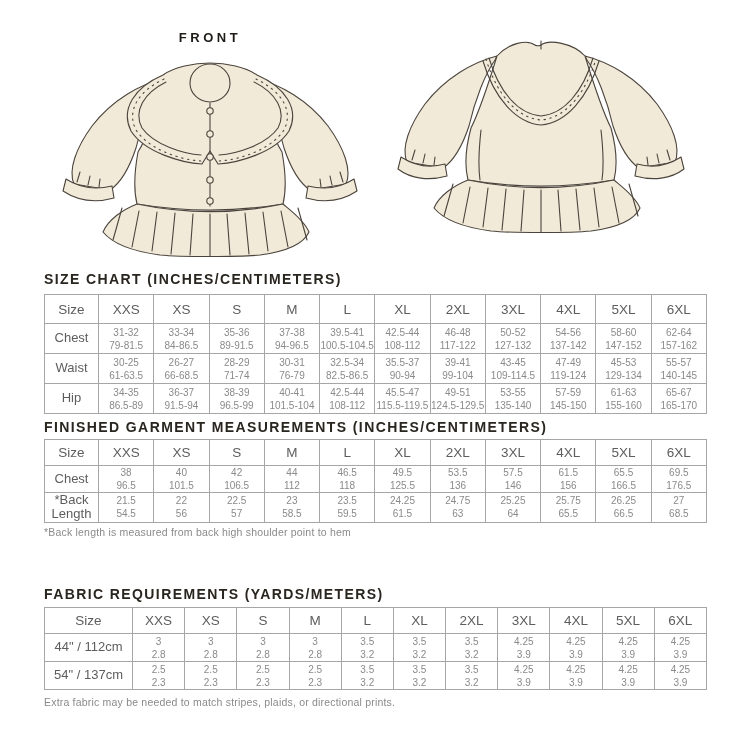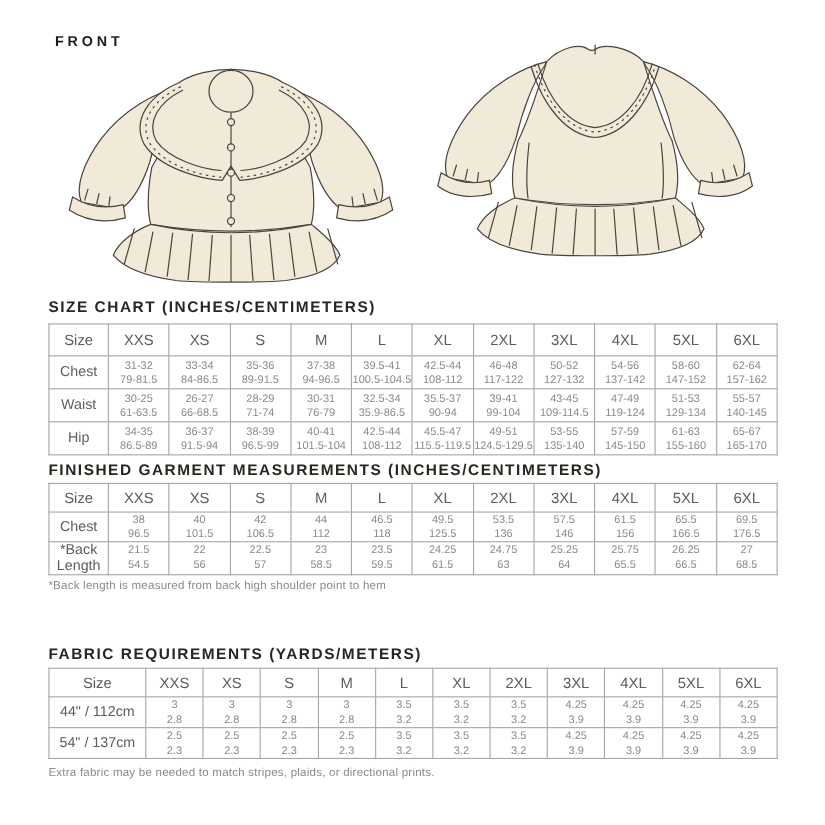--- a/index.html
+++ b/index.html
@@ -4,21 +4,21 @@
 <style>
   html,body{margin:0;padding:0;}
   body{
     width:750px;height:750px;background:#ffffff;position:relative;
     font-family:"Liberation Sans", sans-serif;color:#555;overflow:hidden;
   }
   .figure{position:absolute;top:30px;}
   .figure-front{left:50px;width:320px;}
   .figure-back{left:385px;width:320px;}
   .figure-label{
-    text-align:left;font-size:13px;font-weight:700;letter-spacing:3.5px;
+    text-align:center;font-size:13px;font-weight:700;letter-spacing:3.5px;
     color:#1f1c18;margin-bottom:9px;
   }
   .garment-svg{display:block;width:320px;height:205px;}
   .doc-title{
     position:absolute;left:44px;font-size:14px;font-weight:700;
     letter-spacing:1.4px;color:#29251f;white-space:nowrap;text-align:center;
   }
   #size-chart-title{top:271px;}
   #finished-title{top:419px;}
   #fabric-title{top:586px;}
@@ -167,30 +167,30 @@
     <td class="row-label">Waist</td>
     <td class="val">30-25
 61-63.5</td>
     <td class="val">26-27
 66-68.5</td>
     <td class="val">28-29
 71-74</td>
     <td class="val">30-31
 76-79</td>
     <td class="val">32.5-34
-35.9-86.5</td>
+82.5-86.5</td>
     <td class="val">35.5-37
 90-94</td>
     <td class="val">39-41
 99-104</td>
     <td class="val">43-45
 109-114.5</td>
     <td class="val">47-49
 119-124</td>
-    <td class="val">51-53
+    <td class="val">45-53
 129-134</td>
     <td class="val">55-57
 140-145</td>
   </tr>
   <tr>
     <td class="row-label">Hip</td>
     <td class="val">34-35
 86.5-89</td>
     <td class="val">36-37
 91.5-94</td>

